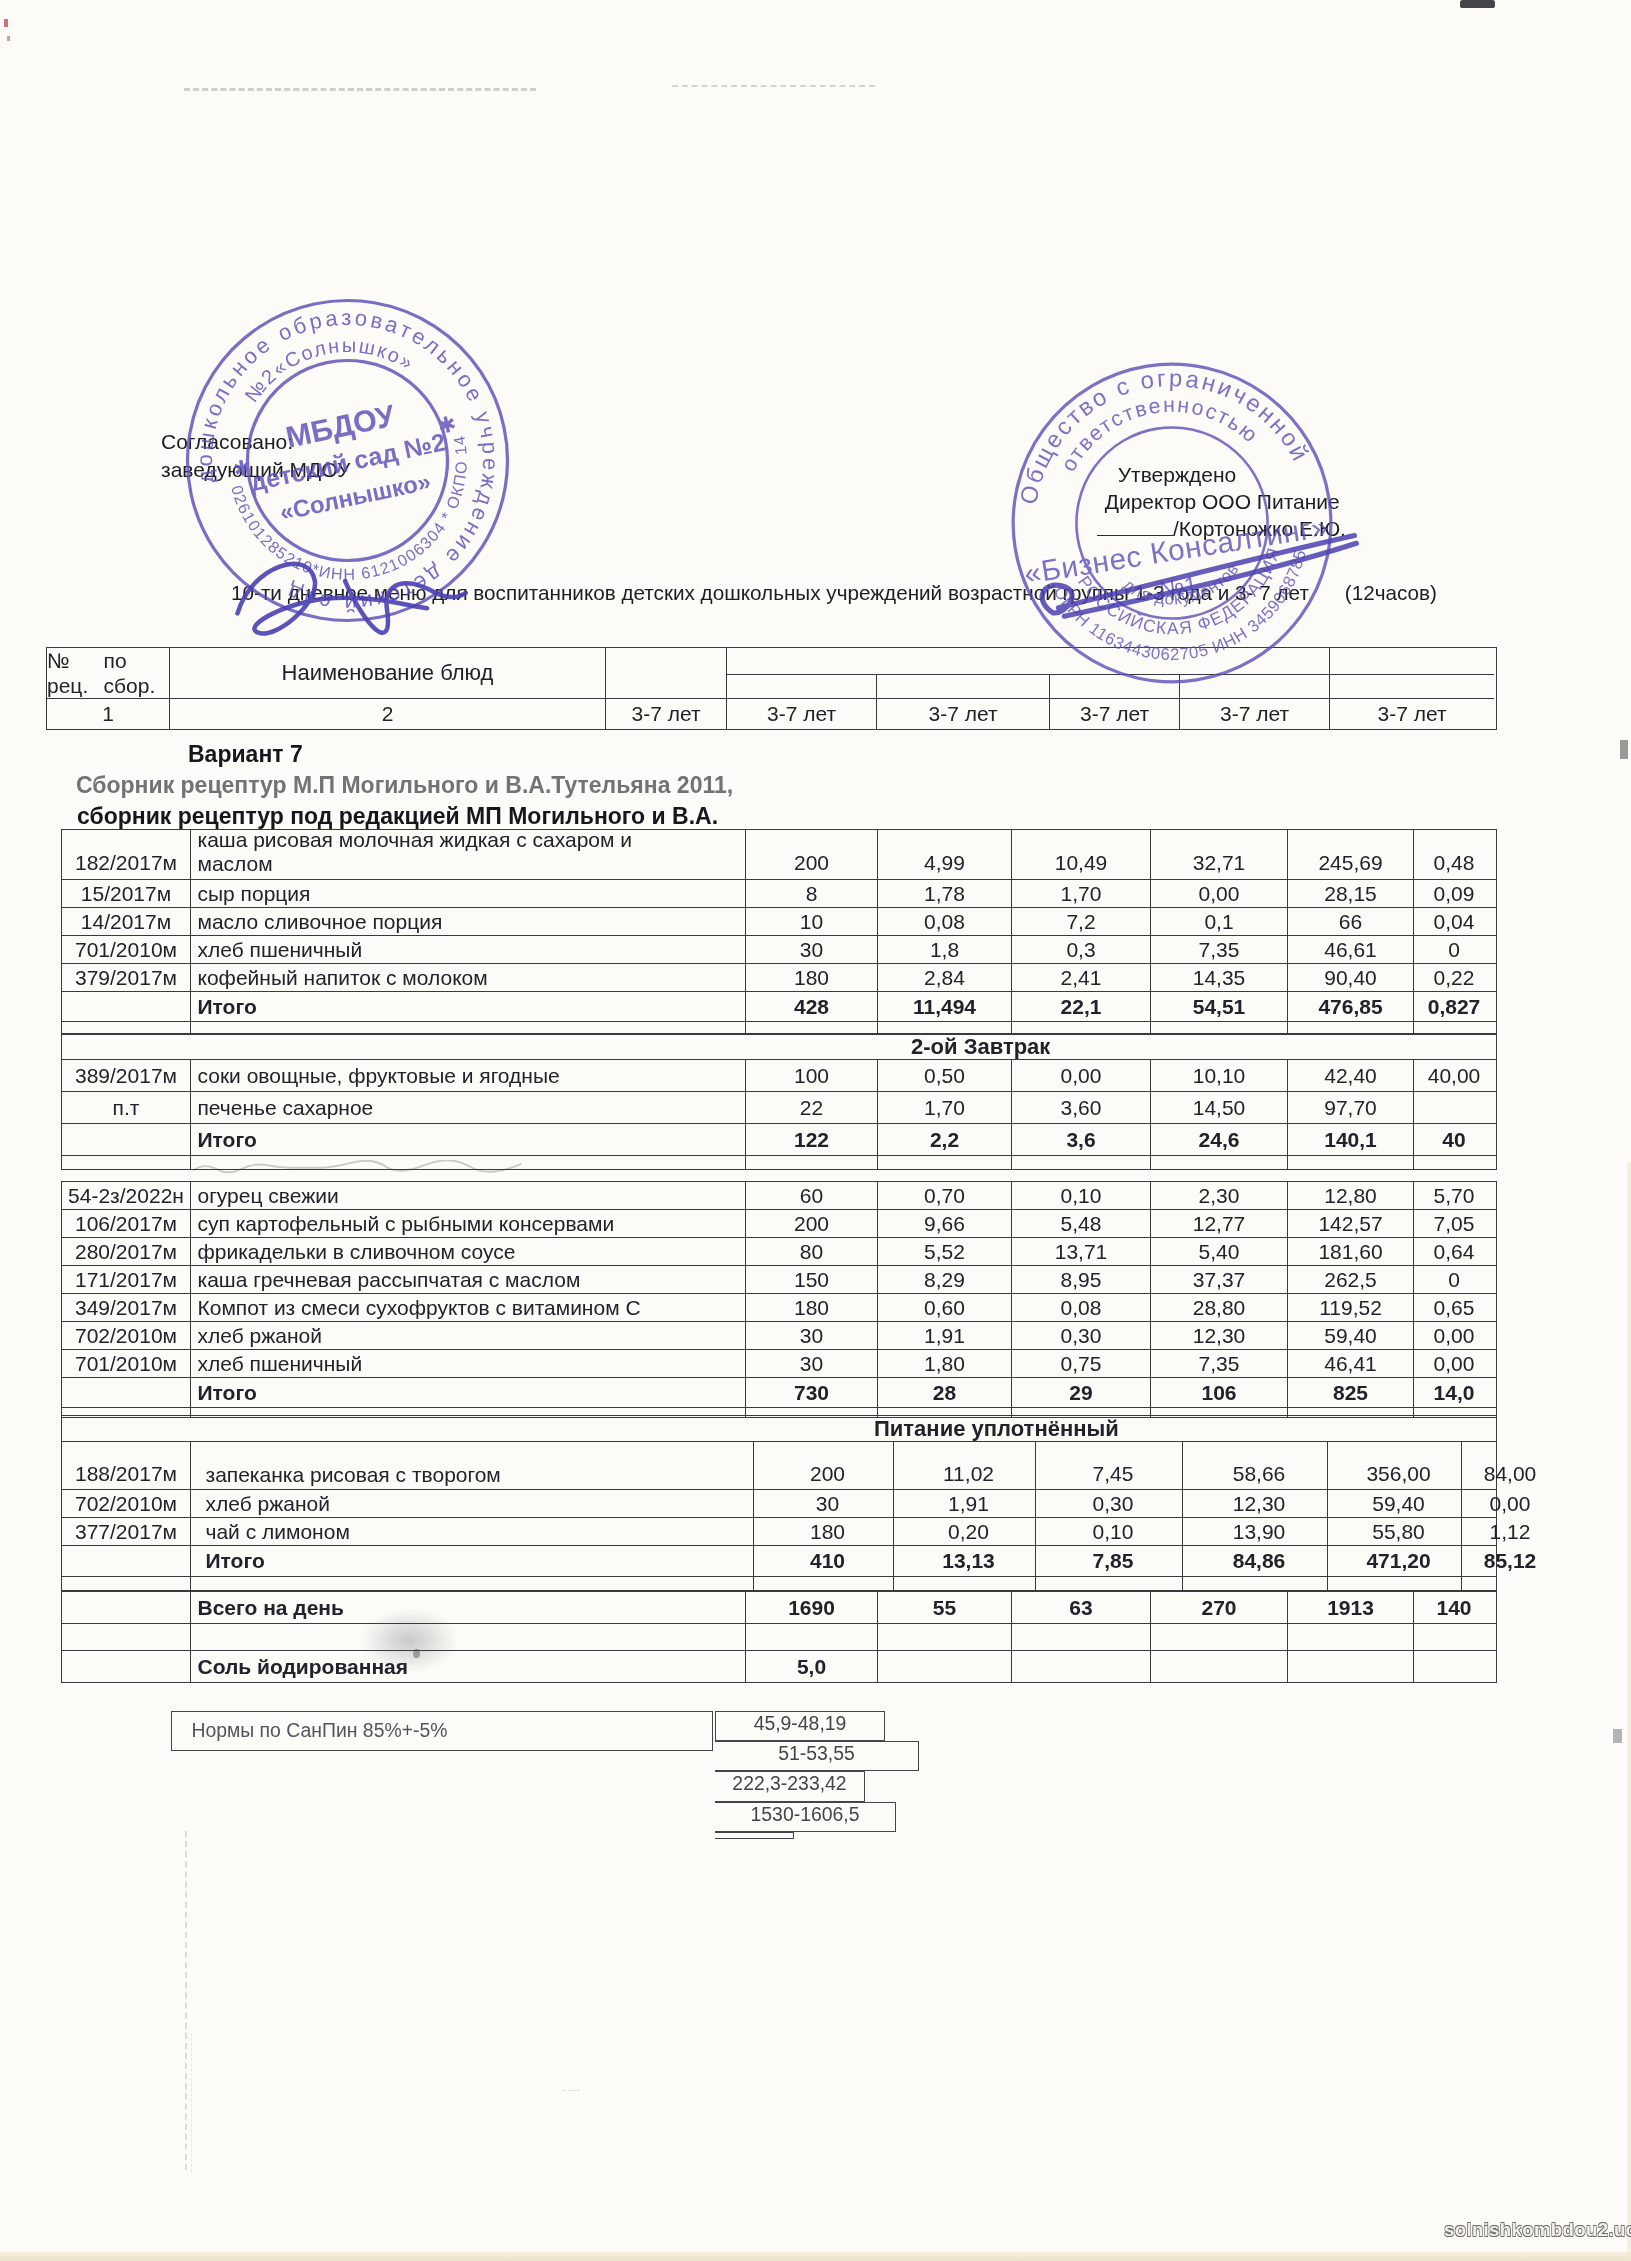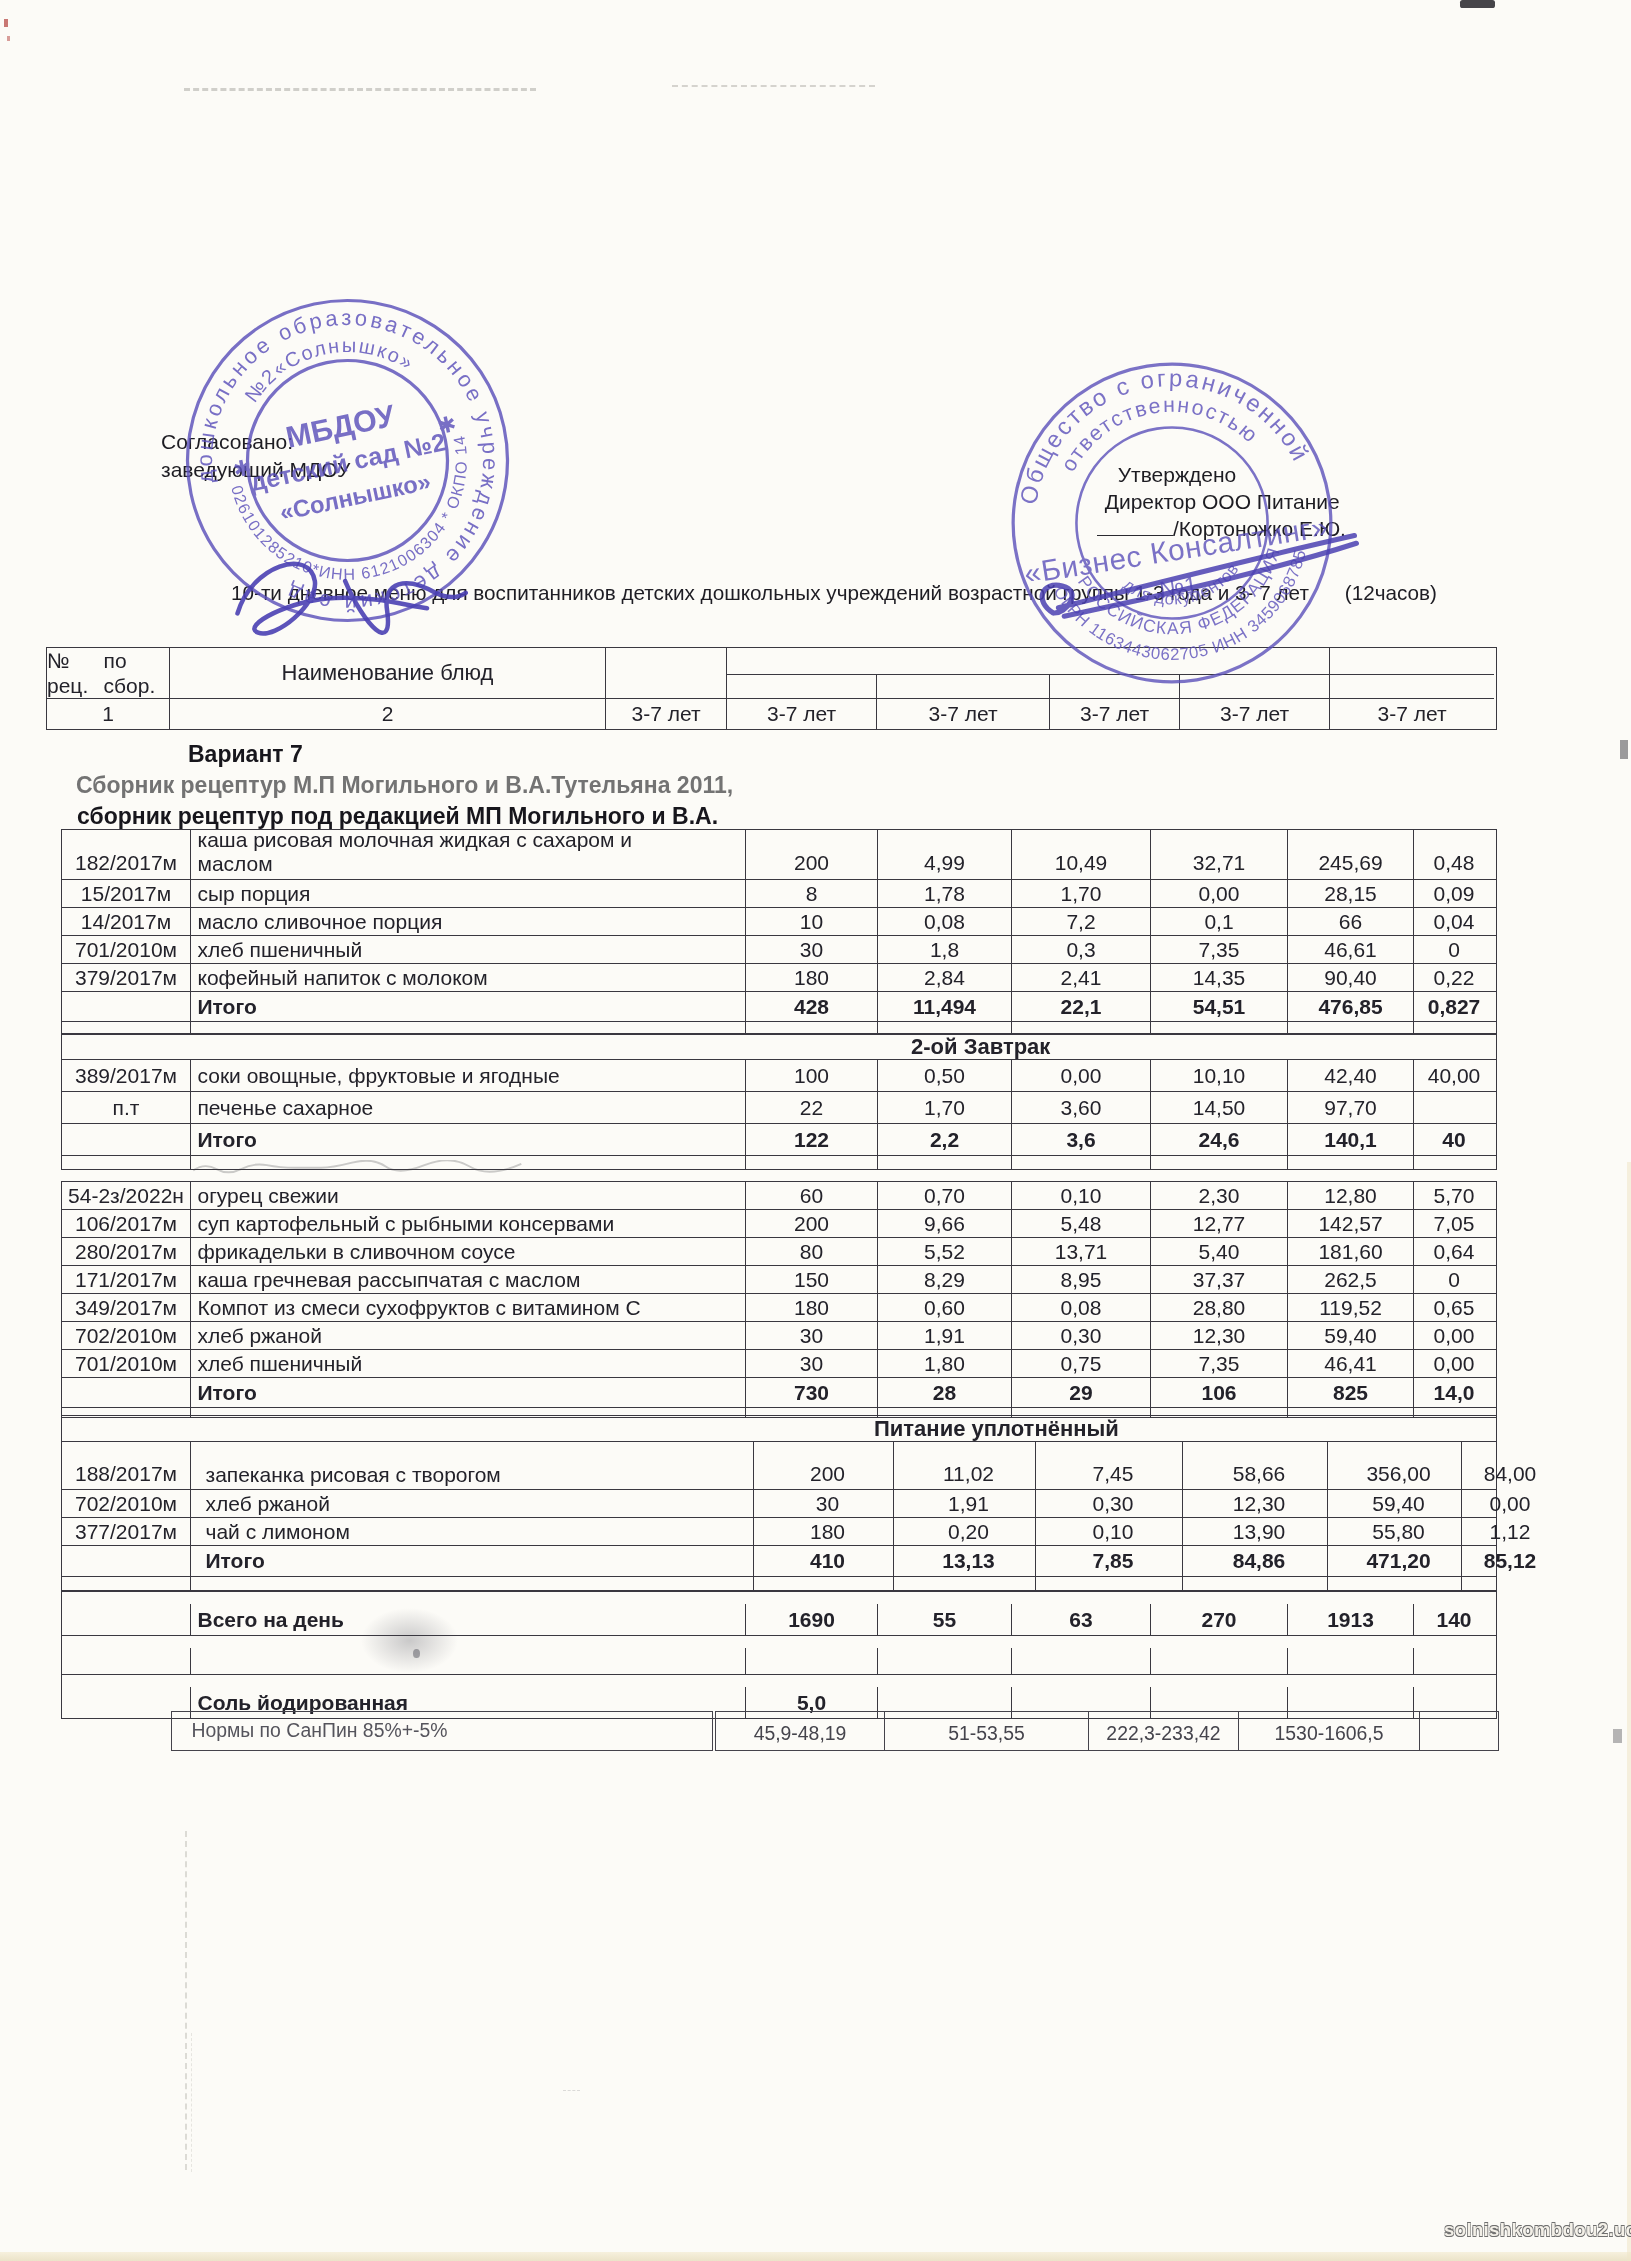--- a/index.html
+++ b/index.html
@@ -96,30 +96,30 @@
   .sec-b .trow{height:32px;}
   .sec-b .trow.empty{height:14px;}
   .sec-c .trow{height:28px;}
   .sec-c .trow.total{height:30px;}
   .sec-c .trow.empty{height:9.7px;}
   .sec-d .trow{height:28px;gap:8px;}
   .sec-d .trow.xtall{height:48px;}
   .sec-d .trow.xtall .c{align-items:flex-end;padding-bottom:2.6px;}
   .sec-d .trow.total{height:31px;}
   .sec-d .trow.empty{height:14px;}
-  .sec-e .trow{height:32px;margin-top:12px;}
+  .sec-e .trow{height:32px;}
   .sec-e .trow.empty2{height:27px;}
   
   .normlabel{
     position:absolute;left:171px;top:1711px;width:542px;height:40px;
     border:1.9px solid #45434b;box-sizing:border-box;
     display:flex;align-items:flex-end;padding-left:19.4px;padding-bottom:8px;
     font-size:19.4px;color:#55545c;z-index:1;
   }
-  .normvals{position:absolute;left:715px;top:1711px;height:36px;display:flex;z-index:1;}
+  .normvals{position:absolute;left:715px;top:1711px;height:36px;display:flex;z-index:1;flex-direction:column;}
   .nbox{
     border:1.9px solid #45434b;border-left:none;box-sizing:border-box;height:40px;
     display:flex;align-items:flex-end;justify-content:center;padding-bottom:5.2px;
     font-size:19.4px;color:#45444c;
   }
   .nbox:first-of-type{border-left:1.9px solid #45434b;}
   .normvals .nbox:nth-of-type(1){width:170px;}
   .normvals .nbox:nth-of-type(2){width:204px;}
   .normvals .nbox:nth-of-type(3){width:150px;}
   .normvals .nbox:nth-of-type(4){width:181px;}

